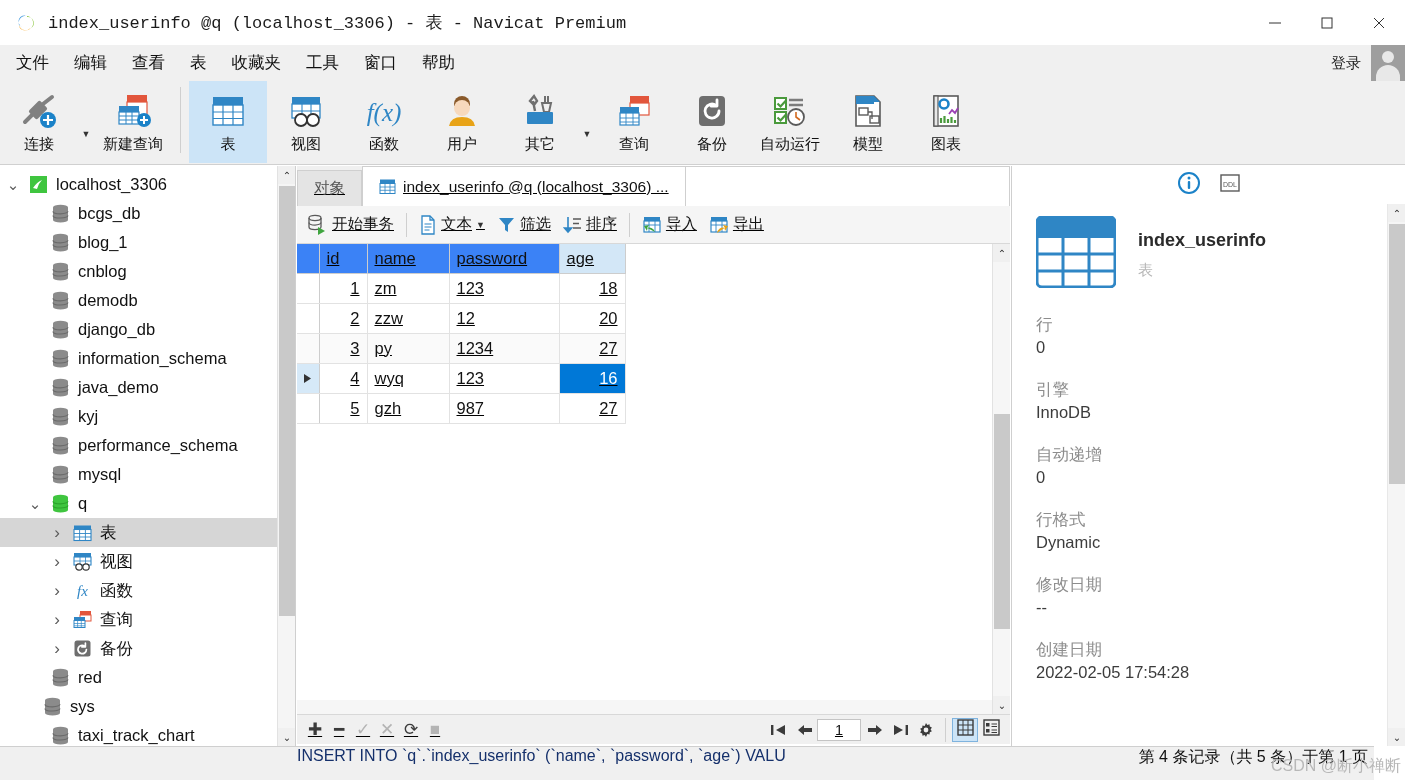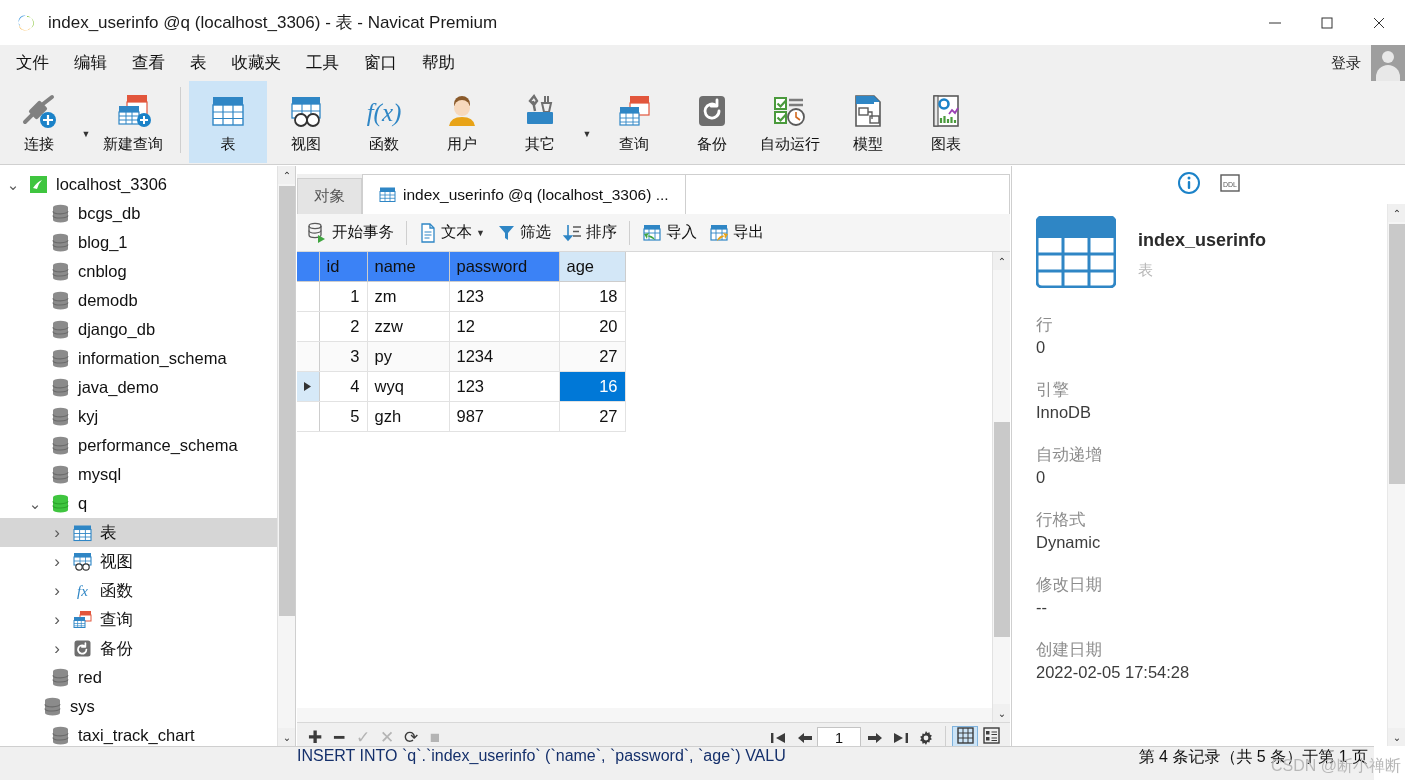--- a/index.html
+++ b/index.html
@@ -10,21 +10,21 @@
   }
   #app { position: relative; width: 1405px; height: 780px; background:#fff; }
 
   
   .titlebar {
     position:absolute; left:0; top:0; width:1405px; height:45px;
     background:#ffffff; display:flex; align-items:center;
   }
   .title-logo { margin-left:14px; width:24px; height:24px; position:relative; }
   .title-text {
-    margin-left:10px; font-size:17px; color:#1b1b1b; white-space:nowrap;
+    margin-left:10px; font-size:17px; color:#1b1b1b; white-space:nowrap;font-family:Liberation Mono, monospace;
   }
   .win-btns { position:absolute; right:0; top:0; display:flex; height:45px; }
   .win-btn {
     width:52px; height:45px; display:flex; align-items:center; justify-content:center;
     color:#333;
   }
 
   
   .menubar {
     position:absolute; left:0; top:45px; width:1405px; height:36px;
@@ -91,21 +91,21 @@
   .sb-arrow-up, .sb-arrow-dn {
     position:absolute; left:0; width:18px; height:18px; background:#f0f0f0;
     display:flex; align-items:center; justify-content:center; font-size:10px; color:#333;
   }
   .sb-arrow-up { top:0; } .sb-arrow-dn { bottom:0; }
   .sb-thumb {
     position:absolute; left:1px; width:16px; background:#c9c9c9; border-radius:0;
   }
 
   
-  .center { position:absolute; left:297px; top:174px; width:713px; height:580px; background:#fff; }
+  .center { position:absolute; left:297px; top:166px; width:713px; height:580px; background:#fff;text-decoration:underline; }
 
   .tabbar { height:40px; background:#f0f0f0; display:flex; align-items:flex-end; }
   .tab {
     height:36px; display:flex; align-items:center; padding:0 16px; font-size:15.5px;
     color:#555; background:#e4e4e4; border:1px solid #cfcfcf; border-bottom:none;
     white-space:nowrap;
   }
   .tab.active { background:#ffffff; color:#111; height:40px; }
   .tab-ico { margin-right:7px; display:flex; align-items:center; }
   .tab-filler { flex:1; height:40px; background:#fff; border-top:1px solid #cfcfcf;

